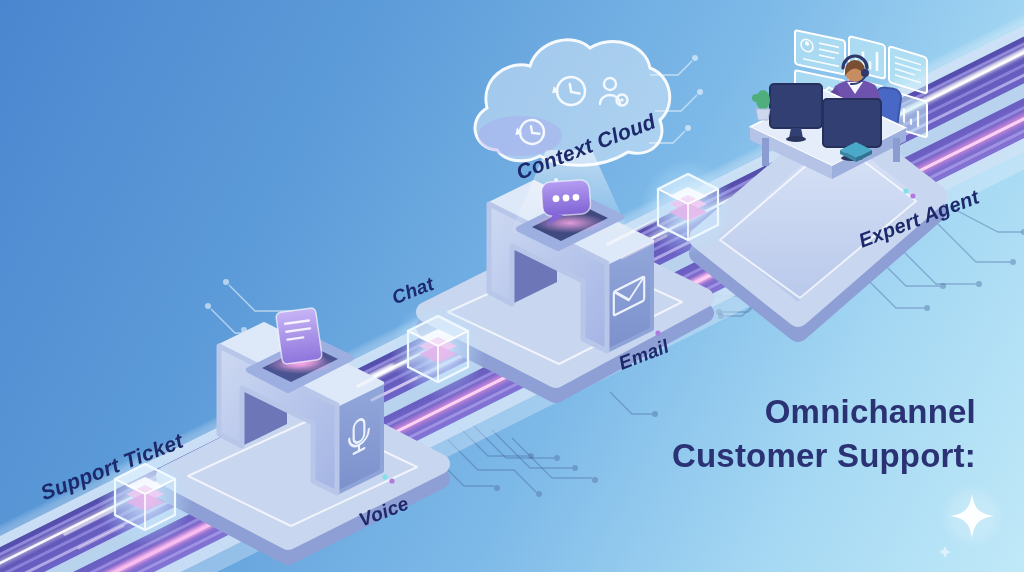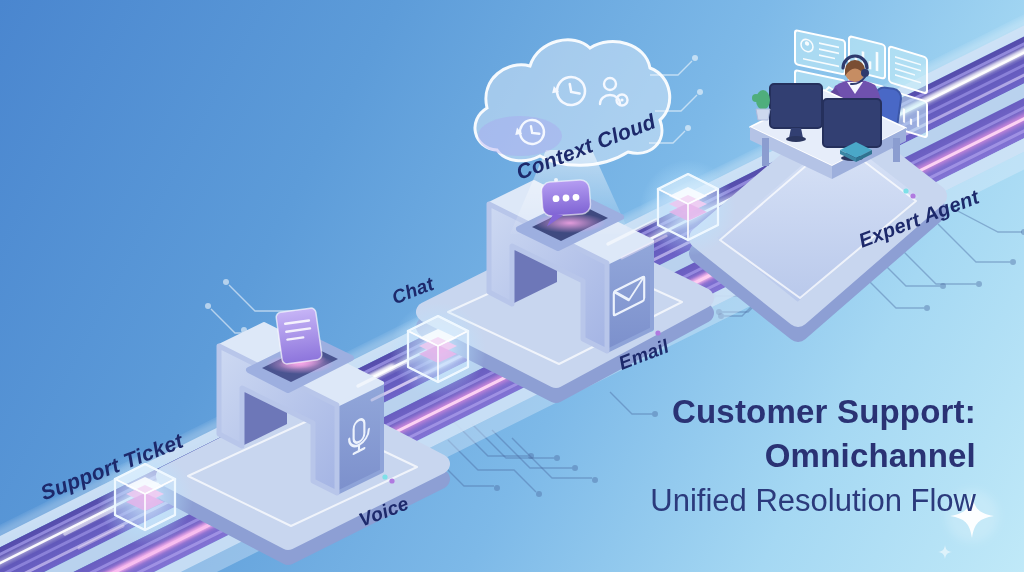--- a/index.html
+++ b/index.html
@@ -388,18 +388,17 @@
 </svg>
 
 <div class="lbl lbl-support">Support Ticket</div>
 <div class="lbl lbl-voice">Voice</div>
 <div class="lbl lbl-chat">Chat</div>
 <div class="lbl lbl-email">Email</div>
 <div class="lbl lbl-cloud">Context Cloud</div>
 <div class="lbl lbl-agent">Expert Agent</div>
 
 <div class="title">
+  <div class="t-bold">Omnichannel</div>
   <div class="t-bold">Customer Support:</div>
-  <div class="t-bold">Omnichannel</div>
-  <div class="t-light">Unified Resolution Flow</div>
 </div>
 
 </div>
 
 </body></html>

